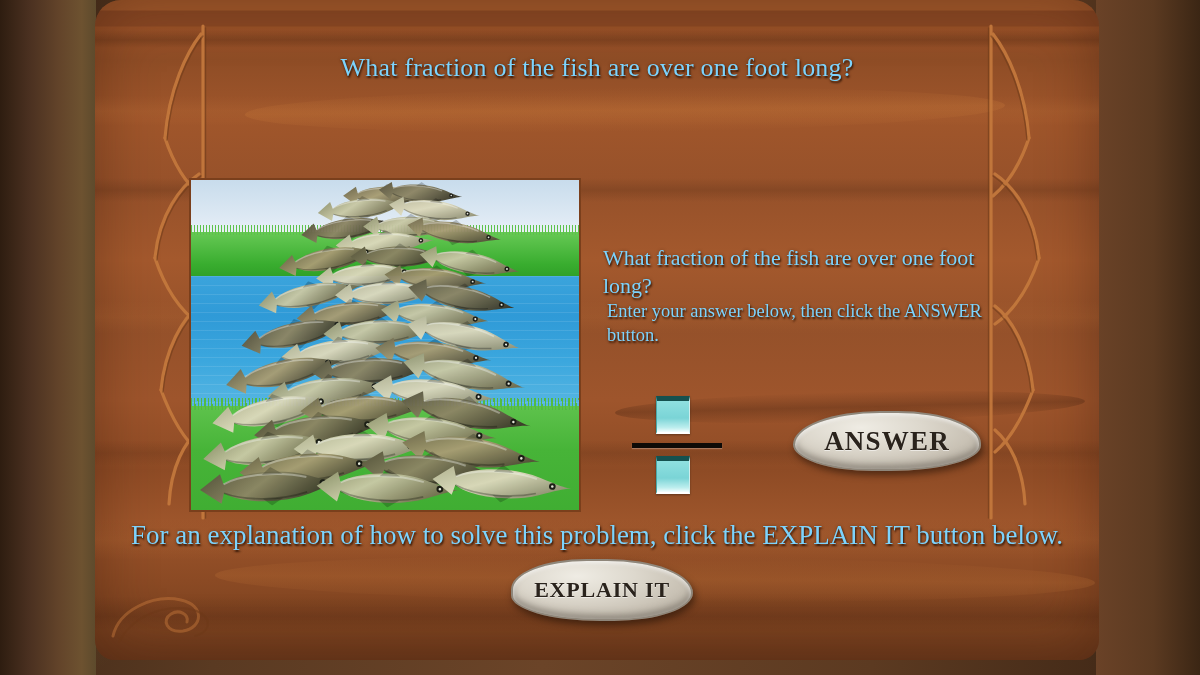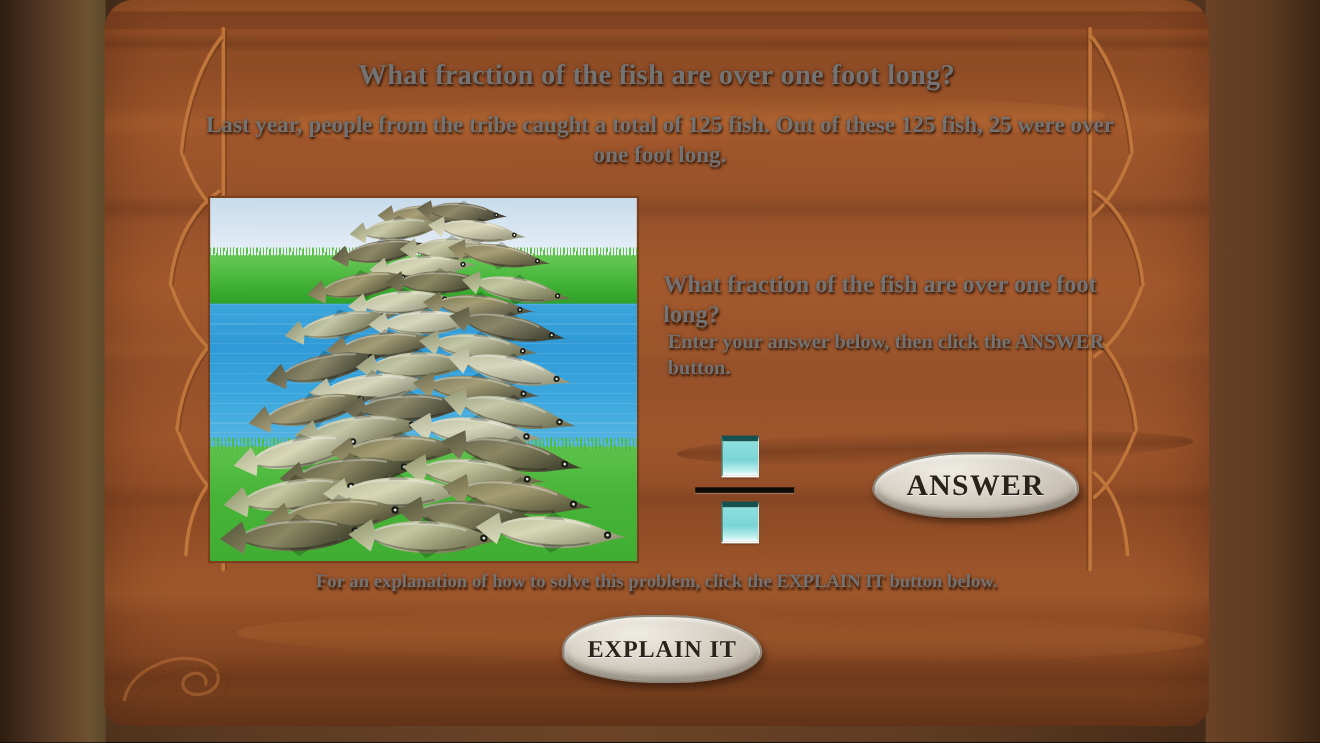--- a/index.html
+++ b/index.html
@@ -114,22 +114,22 @@
   #reeds-right { right: 30px; transform: scaleX(-1); }
 
   
   #content {
     position: absolute;
     left: 95px; top: 0;
     width: 1004px; height: 660px;
   }
 
   .wtext {
-    color: #737373;
-    font-weight: bold;
+    color: #7dd3fc;
+    font-weight: normal;
     text-shadow: 1px 2px 2px rgba(40,16,4,0.85), 0 0 3px rgba(60,26,8,0.5);
     line-height: 1.28;
   }
 
   #title {
     position: absolute;
     left: 0; top: 51px; width: 100%;
     text-align: center;
     font-size: 26px;
     letter-spacing: .2px;
@@ -246,21 +246,21 @@
     left: 416px; top: 559px;
     width: 182px; height: 62px;
     font-size: 22px; letter-spacing: .8px;
     border-radius: 44% 50% 46% 52% / 52% 58% 48% 44%;
   }
 
   #footer {
     position: absolute;
     left: 30px; top: 518px; width: 944px;
     text-align: center;
-    font-size: 17px;
+    font-size: 27px;
   }
 </style>
 </head>
 <body>
 
 <div id="backdrop">
   <div id="backdrop-right"></div>
 </div>
 
 <div id="panel">
@@ -316,21 +316,20 @@
       <path d="M32 242 C36 198 58 170 76 158"></path>
       <path d="M38 374 C42 332 60 302 76 290"></path>
     </g>
   </svg>
 </div>
 
 <div id="content">
 
   <div id="title" class="wtext">What fraction of the fish are over one foot long?</div>
 
-  <div id="intro" class="wtext">Last year, people from the tribe caught a total of 125 fish. Out of these 125 fish, 25 were over one foot long.</div>
 
   <div id="fish-figure">
     <div id="grass-top"></div>
     <div id="water"></div>
     <div id="grass-front"></div>
 
     <svg id="fish-pile" viewBox="0 0 392 334" preserveAspectRatio="none">
       <defs>
         <linearGradient id="fA" x1="0" y1="0" x2="1" y2="0.4">
           <stop offset="0" stop-color="#8d8f6a"></stop>

